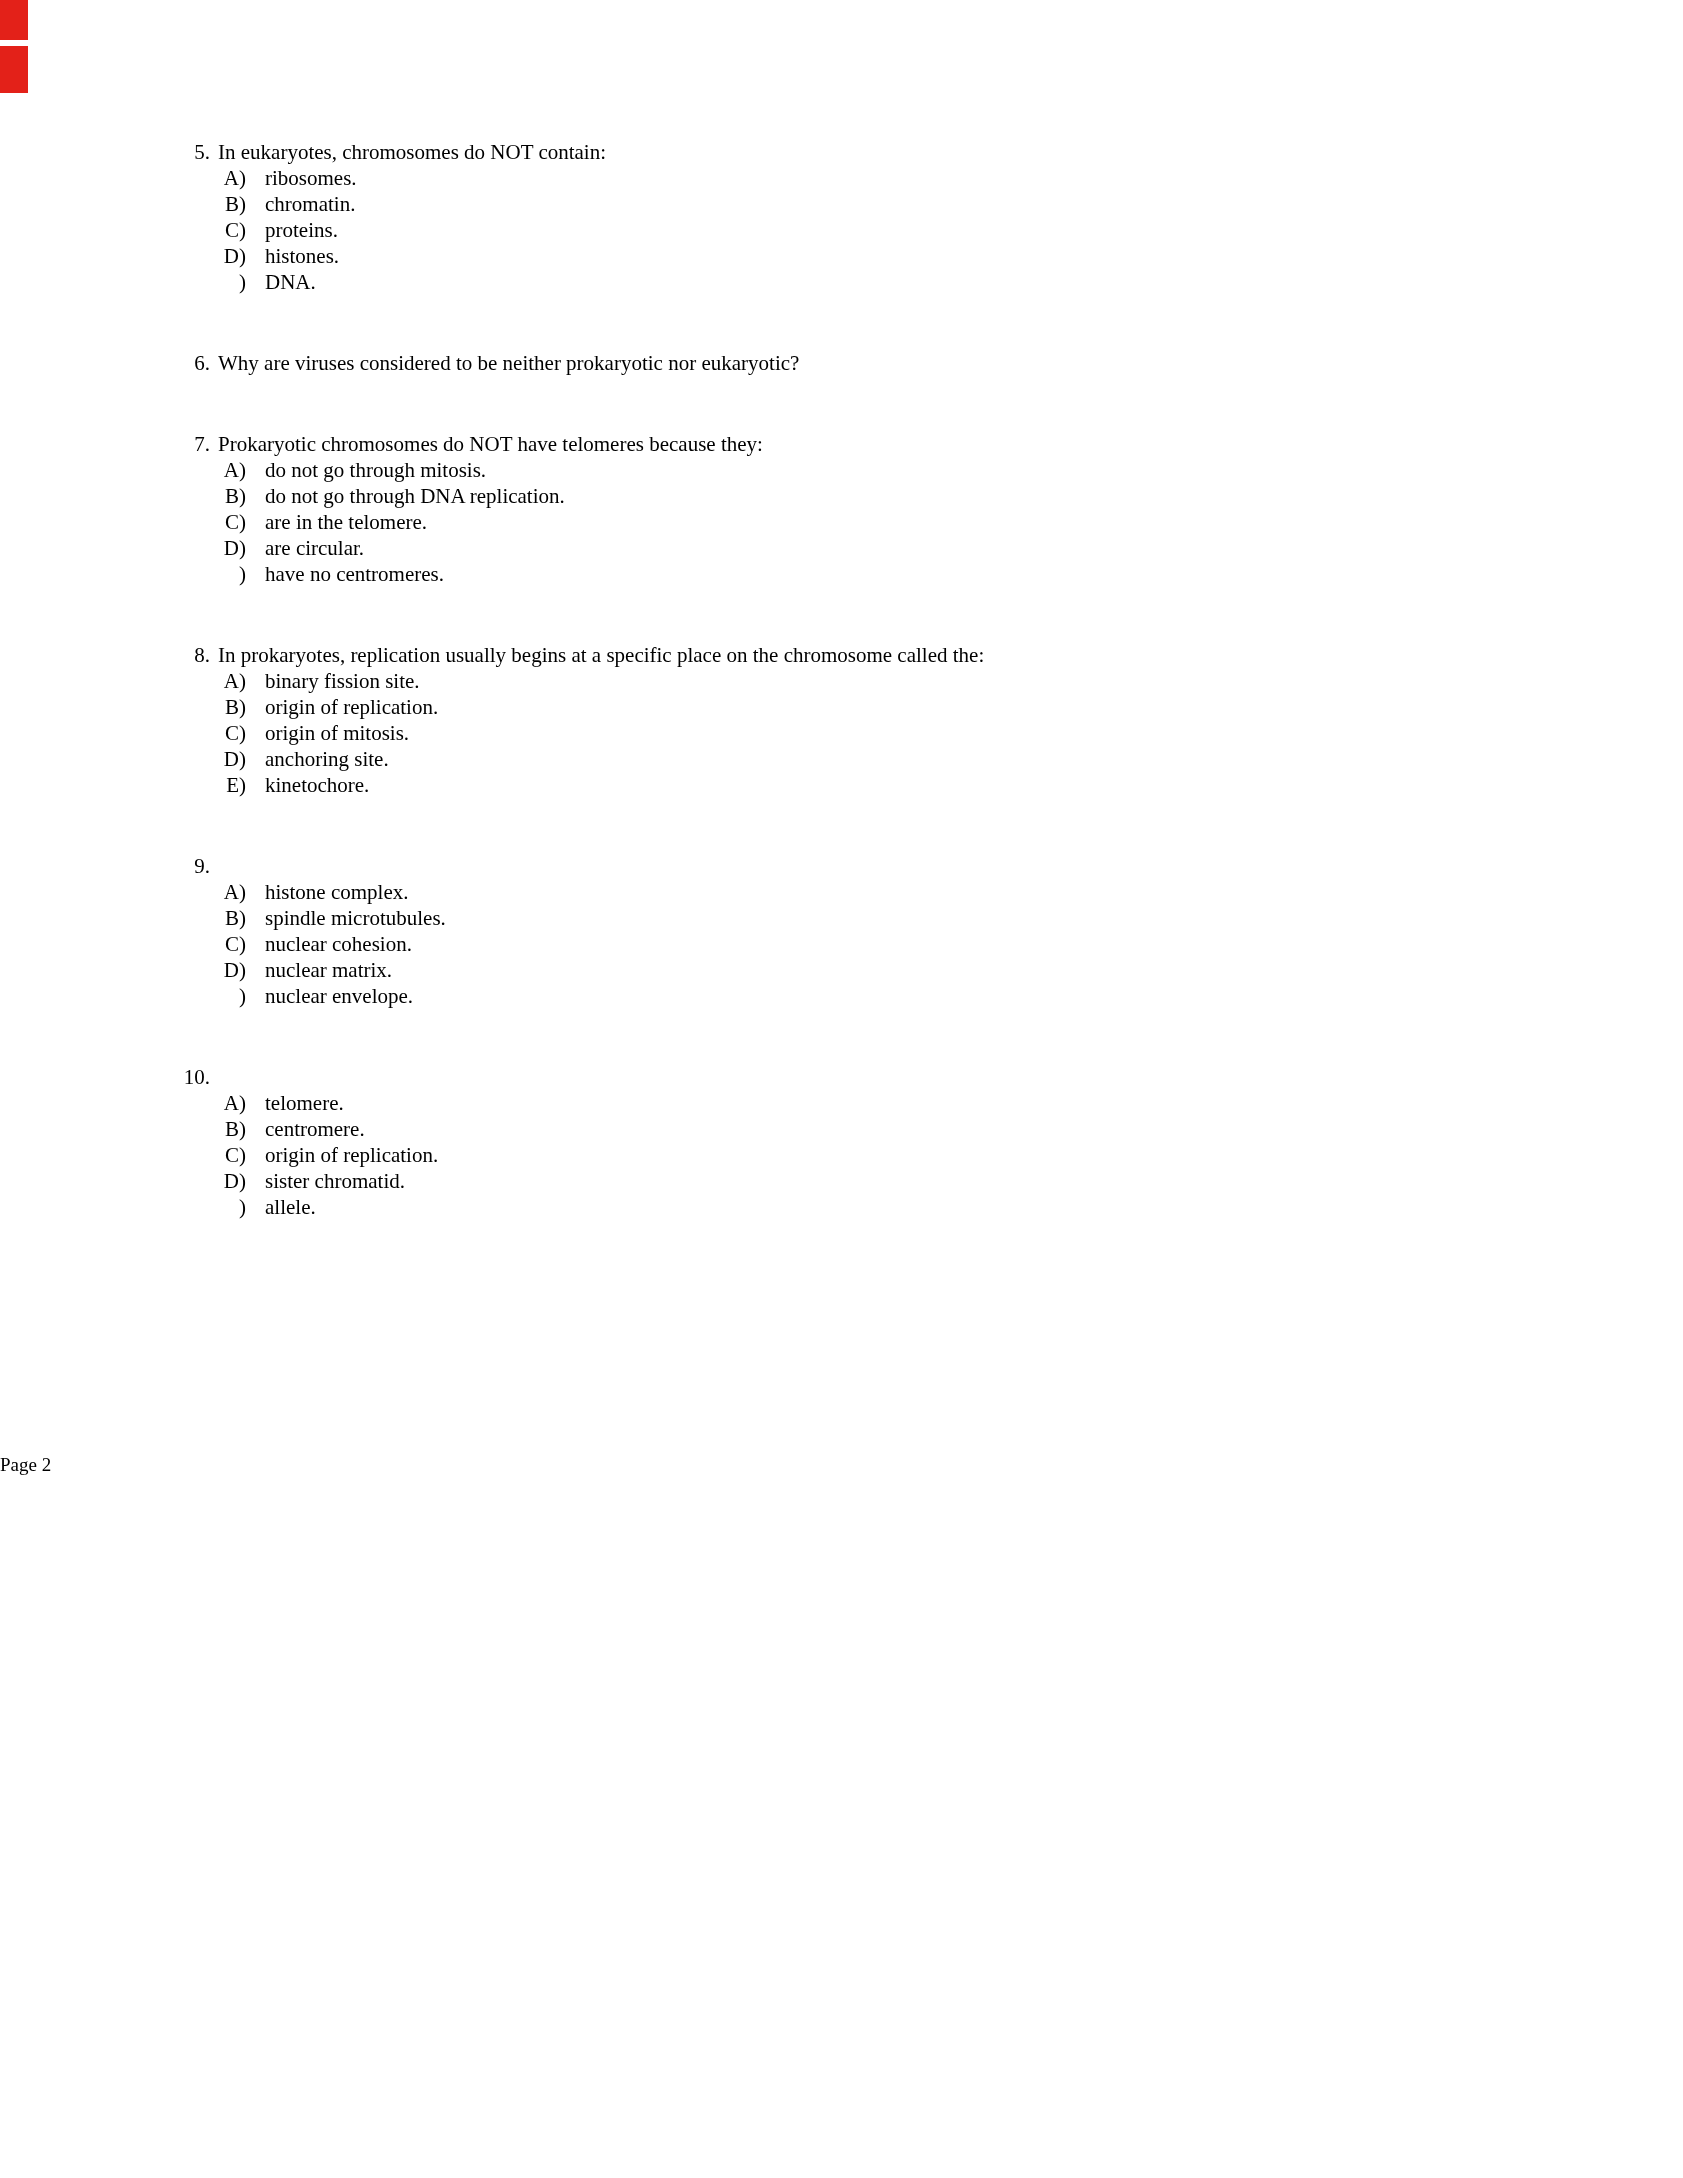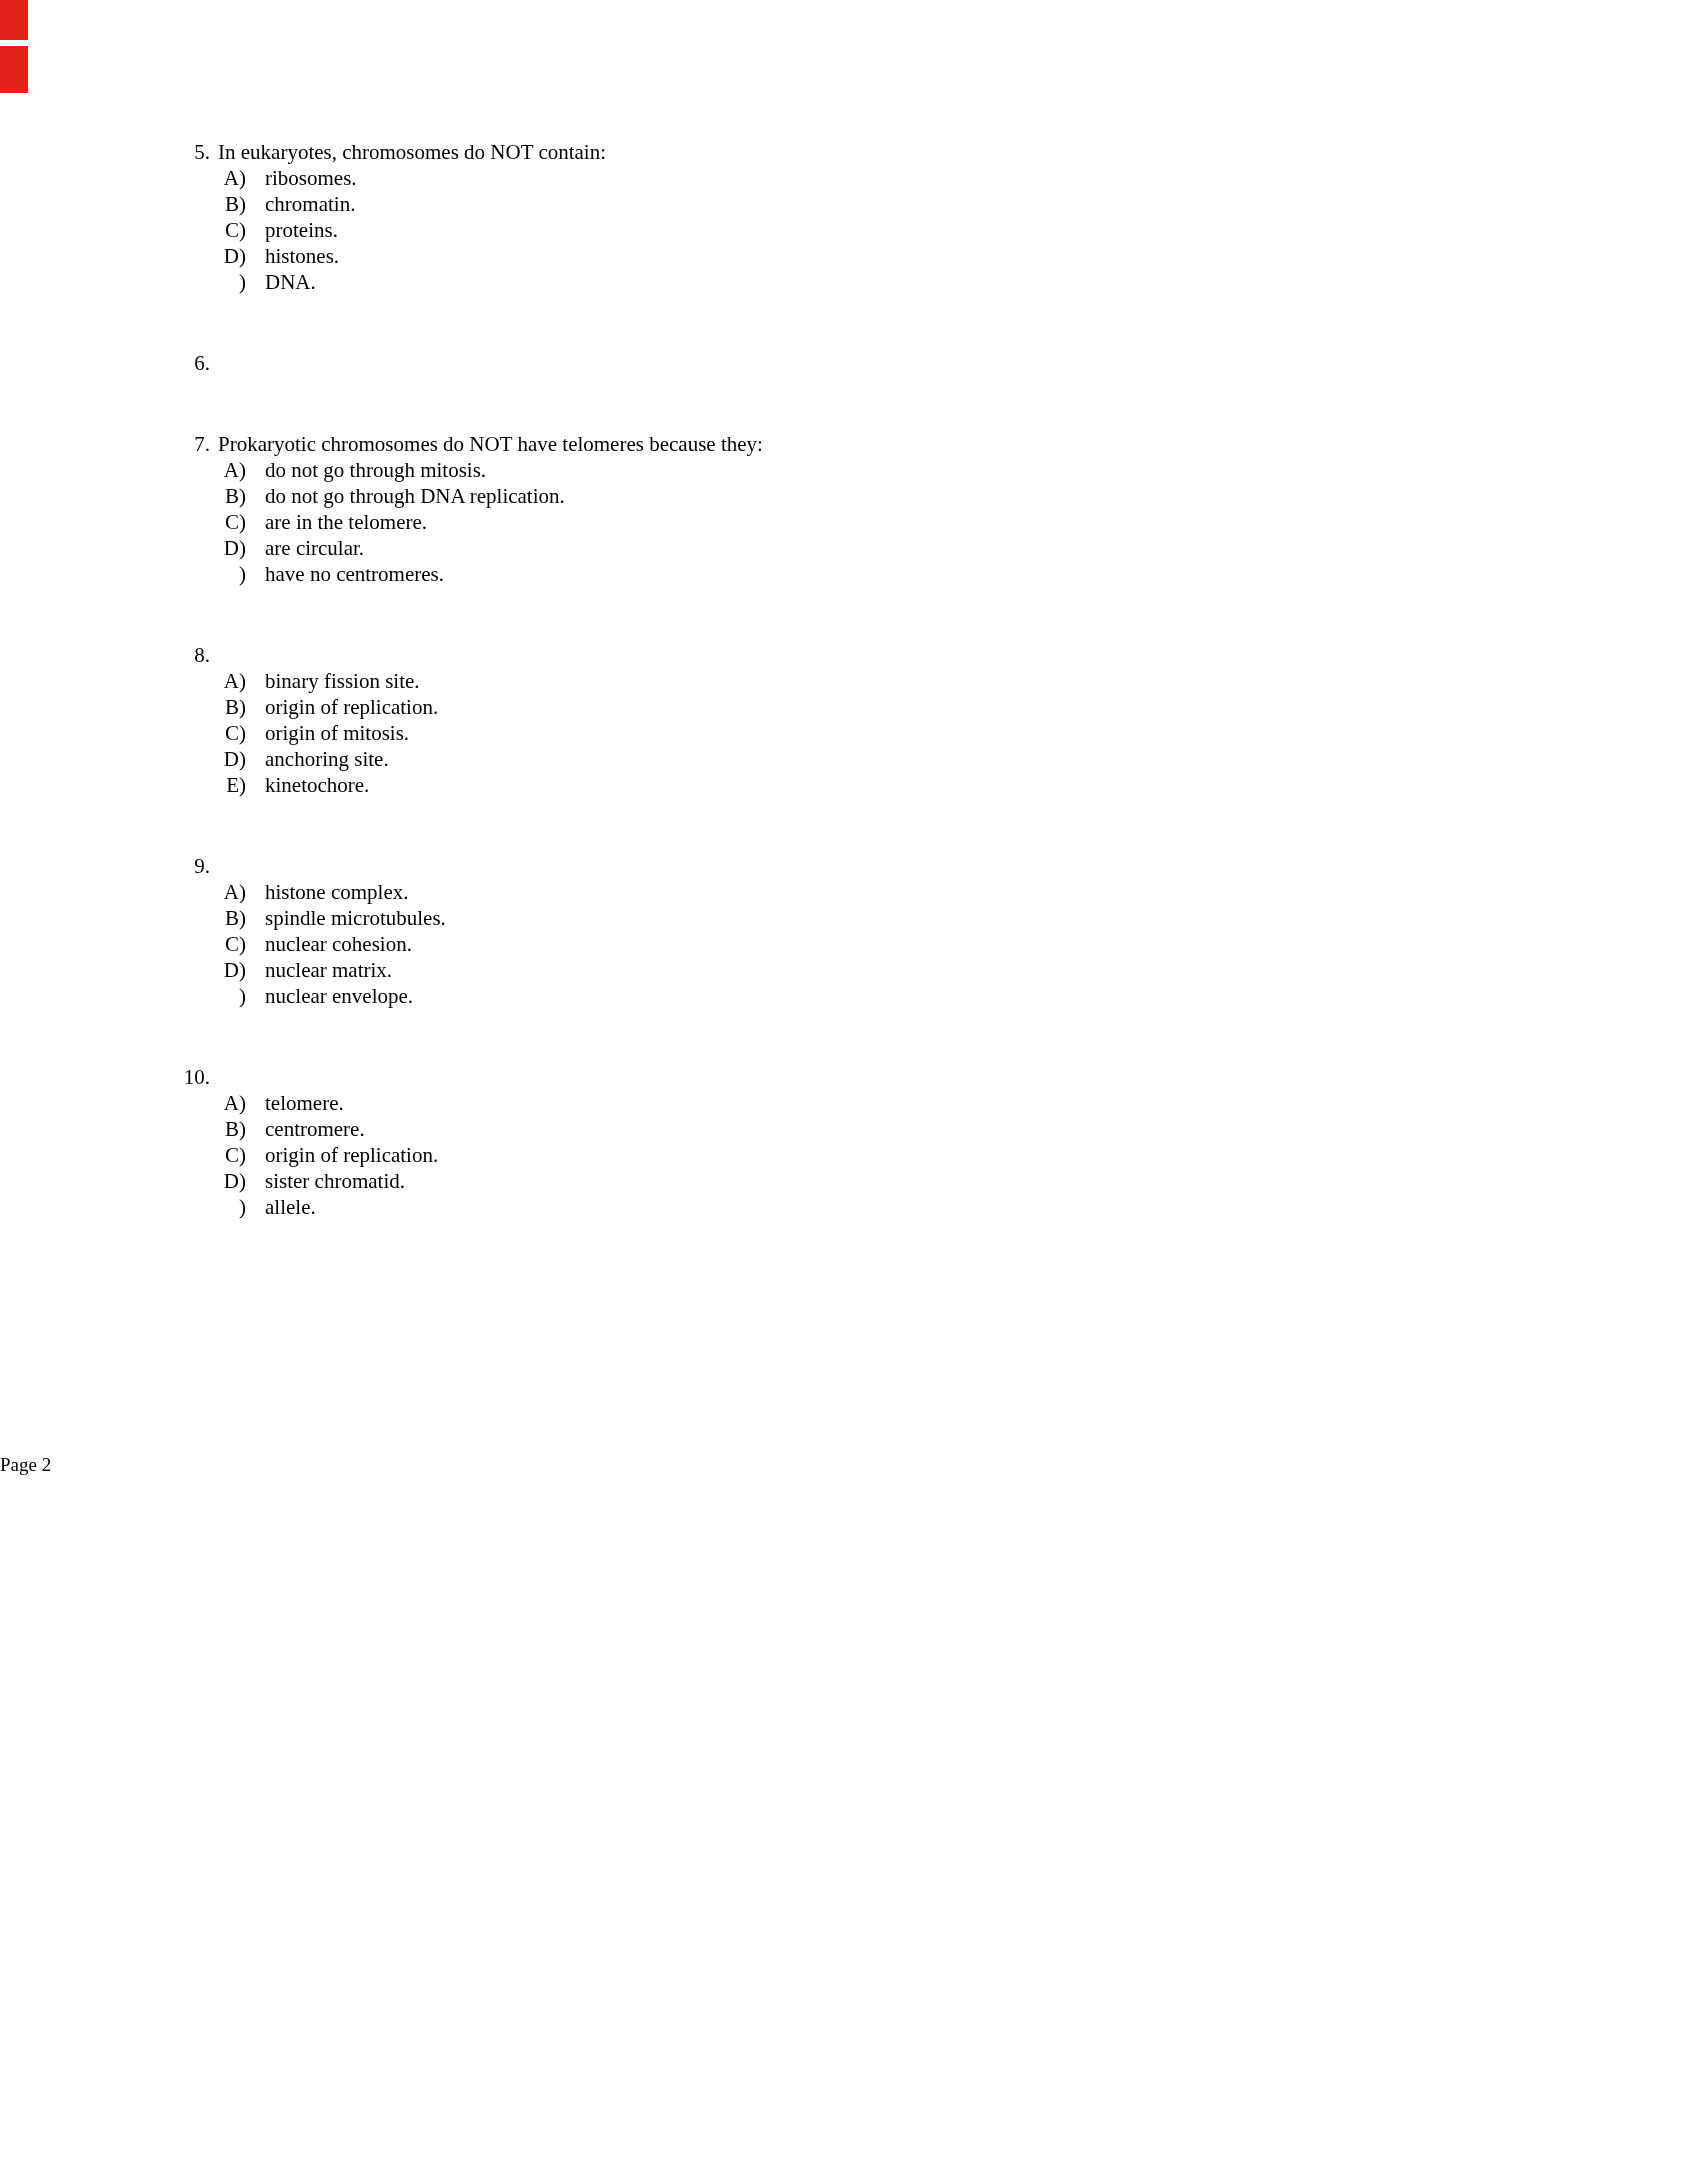--- a/index.html
+++ b/index.html
@@ -117,20 +117,21 @@
   <div class="option">
     <span class="opt-letter">)</span>
     <span class="opt-text">DNA.</span>
   </div>
 </div>
   </div>
 
   <div class="question">
     <div class="q-row">
       <span class="q-num">6.</span>
+      <span class="q-text">Why are viruses considered to be neither prokaryotic nor eukaryotic?</span>
     </div>
     <div class="options"></div>
   </div>
 
   <div class="question">
     <div class="q-row">
       <span class="q-num">7.</span>
       <span class="q-text">Prokaryotic chromosomes do NOT have telomeres because they:</span>
     </div>
     <div class="options">
@@ -157,20 +158,21 @@
   <div class="option">
     <span class="opt-letter">)</span>
     <span class="opt-text">have no centromeres.</span>
   </div>
 </div>
   </div>
 
   <div class="question">
     <div class="q-row">
       <span class="q-num">8.</span>
+      <span class="q-text">In prokaryotes, replication usually begins at a specific place on the chromosome called the:</span>
     </div>
     <div class="options">
   <div class="option">
     <span class="opt-letter">A)</span>
     <span class="opt-text">binary fission site.</span>
   </div>
 
   <div class="option">
     <span class="opt-letter">B)</span>
     <span class="opt-text">origin of replication.</span>

